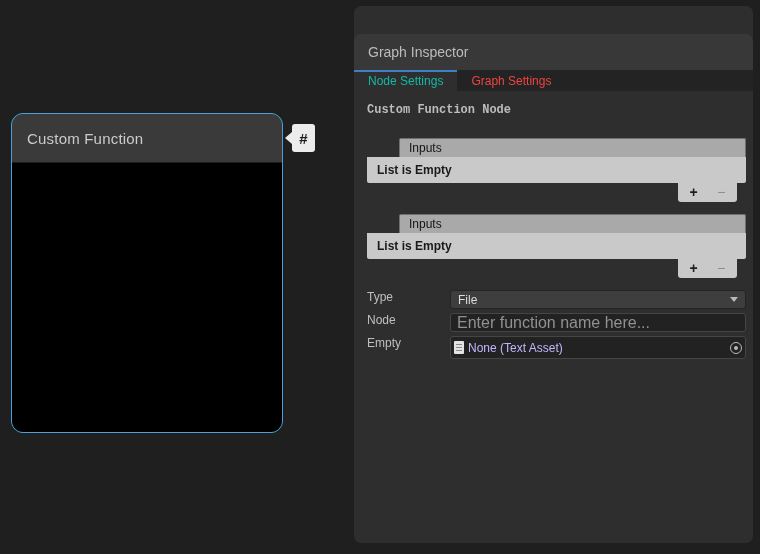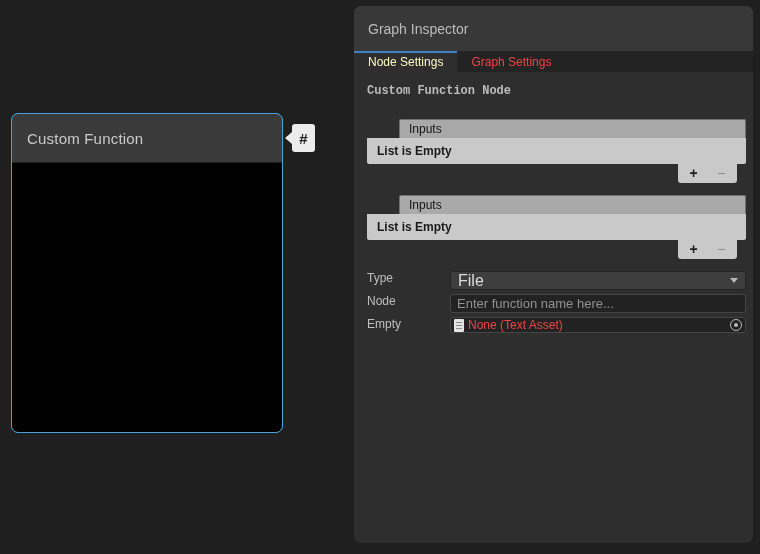--- a/index.html
+++ b/index.html
@@ -4,21 +4,21 @@
 <style>
   * { margin: 0; padding: 0; box-sizing: border-box; }
   html, body { width: 760px; height: 554px; overflow: hidden; }
   body { font-family: "Liberation Sans", "DejaVu Sans", sans-serif; background: #1f1f1f; }
 
   .app { position: relative; width: 760px; height: 554px; background: #1f1f1f; }
 
   
   .node {
     position: absolute; left: 11px; top: 113px; width: 272px; height: 320px;
-    background: #14b8a6; border: 1px solid #4aa0dd; border-radius: 7px; overflow: hidden;
+    background: #14b8a6; border: 1px solid #4aa0dd; border-radius: 12px; overflow: hidden;
   }
   .node-title-bar {
     height: 49px; background: #3a3a3a; border-bottom: 1px solid #1c1c1c;
     display: flex; align-items: center; padding-left: 15px;
   }
   .node-title { color: #cbcbcb; font-size: 15px; letter-spacing: 0.2px; }
   .node-body { height: 270px; background: #000; }
 
   
   .node-badge { position: absolute; left: 285px; top: 124px; display: flex; align-items: center; }
@@ -32,32 +32,32 @@
     display: flex; align-items: center; justify-content: center;
     color: #1d1d1d; font-weight: bold; font-size: 15px;
   }
 
   
   .panel {
     position: absolute; left: 354px; top: 6px; width: 399px; height: 537px;
     background: #2e2e2e; border-radius: 7px;
   }
   .panel-header {
-    height: 45px; background: #383838; border-radius: 7px 7px 0 0;
-    display: flex; align-items: center; padding-left: 14px;
+    height: 36px; background: #383838; border-radius: 7px 7px 0 0;
+    display: flex; align-items: center; padding-left: 14px; margin-top: 28px;
   }
   .panel-title { color: #bcbcbc; font-size: 14px; }
 
   .tabbar { height: 21px; background: #232323; display: flex; }
   .tab {
     padding: 0 14px; font-size: 12px; display: flex; align-items: center;
     color: #ef4444; cursor: default;
   }
   .tab.active {
-    background: #2e2e2e; color: #fef9c3;
+    background: #2e2e2e; color: #14b8a6;
     box-shadow: inset 0 2px 0 #3f7fc6;
   }
 
   .content { padding: 12px 7px 0 13px; }
   .section-heading { font-size: 12px; font-weight: bold; color: #bcbcbc; margin-bottom: 21px; font-family: Liberation Mono, monospace; }
 
   
   .ulist { margin-bottom: 12px; }
   .ulist-header {
     height: 19px; background: #a9a9a9;
@@ -81,38 +81,38 @@
   }
   .ulist-btn.add { color: #1d1d1d; font-weight: bold; }
   .ulist-btn.remove { color: #8d8d8d; }
 
   
   .field-row { display: flex; align-items: flex-start; height: 19px; margin-bottom: 4px; }
   .field-label { width: 83px; flex: none; color: #bfbfbf; font-size: 12px; }
 
   .dropdown {
     flex: 1; height: 19px; background: #3e3e3e; border: 1px solid #242424; border-radius: 3px;
-    display: flex; align-items: center; padding: 0 7px; color: #dcdcdc; font-size: 16px;
+    display: flex; align-items: center; padding: 0 7px; color: #dcdcdc; font-size: 12px;
     cursor: default;
   }
   .dropdown-arrow {
     margin-left: auto; width: 0; height: 0;
     border-left: 4px solid transparent; border-right: 4px solid transparent;
     border-top: 5px solid #b8b8b8;
   }
 
   .text-input {
     flex: 1; height: 19px; background: #222222; border: 1px solid #454545; border-radius: 3px;
-    color: #d8d8d8; font-size: 13px; padding: 0 6px; font-family: inherit; outline: none;
+    color: #d8d8d8; font-size: 16px; padding: 0 6px; font-family: inherit; outline: none;
   }
   .text-input::placeholder { color: #919191; }
 
   .object-field {
-    flex: 1; height: 16px; background: #222222; border: 1px solid #454545; border-radius: 3px;
-    display: flex; align-items: center; padding: 0 3px; color: #ef4444; font-size: 12px;
+    flex: 1; height: 23px; background: #222222; border: 1px solid #454545; border-radius: 3px;
+    display: flex; align-items: center; padding: 0 3px; color: #c4b5fd; font-size: 12px;
     gap: 4px; cursor: default;
   }
   .text-asset-icon {
     width: 10px; height: 13px; background: #e4e4e4; border-radius: 1px;
     position: relative; flex: none;
   }
   .text-asset-icon::before {
     content: ""; position: absolute; left: 2px; right: 2px; top: 3px; height: 8px;
     background: repeating-linear-gradient(to bottom, #8a8a8a 0 1px, transparent 1px 3px);
   }

